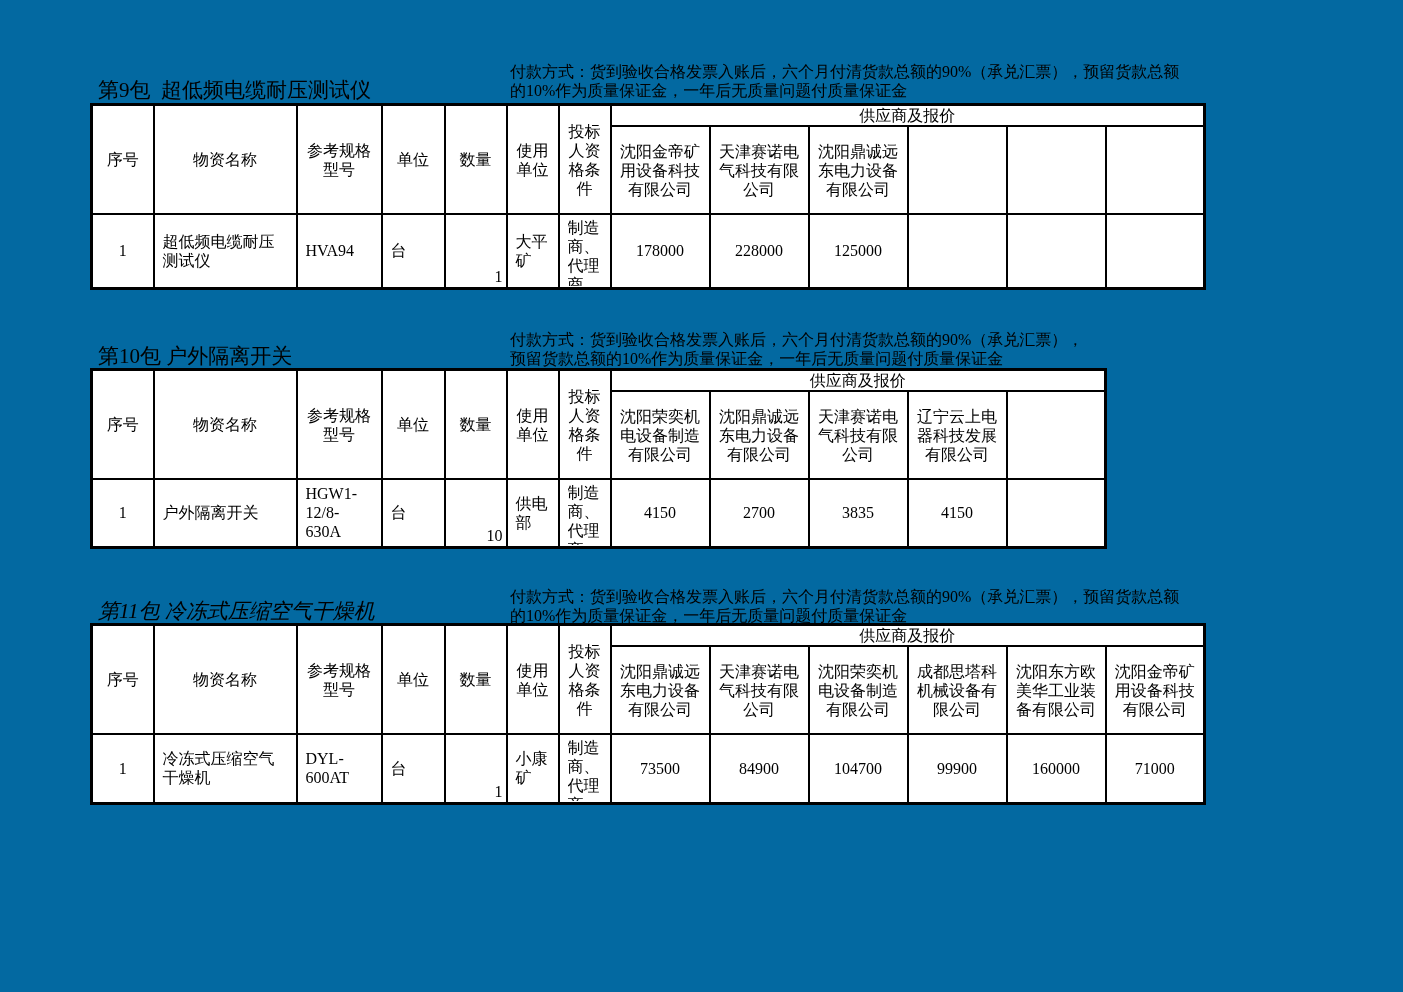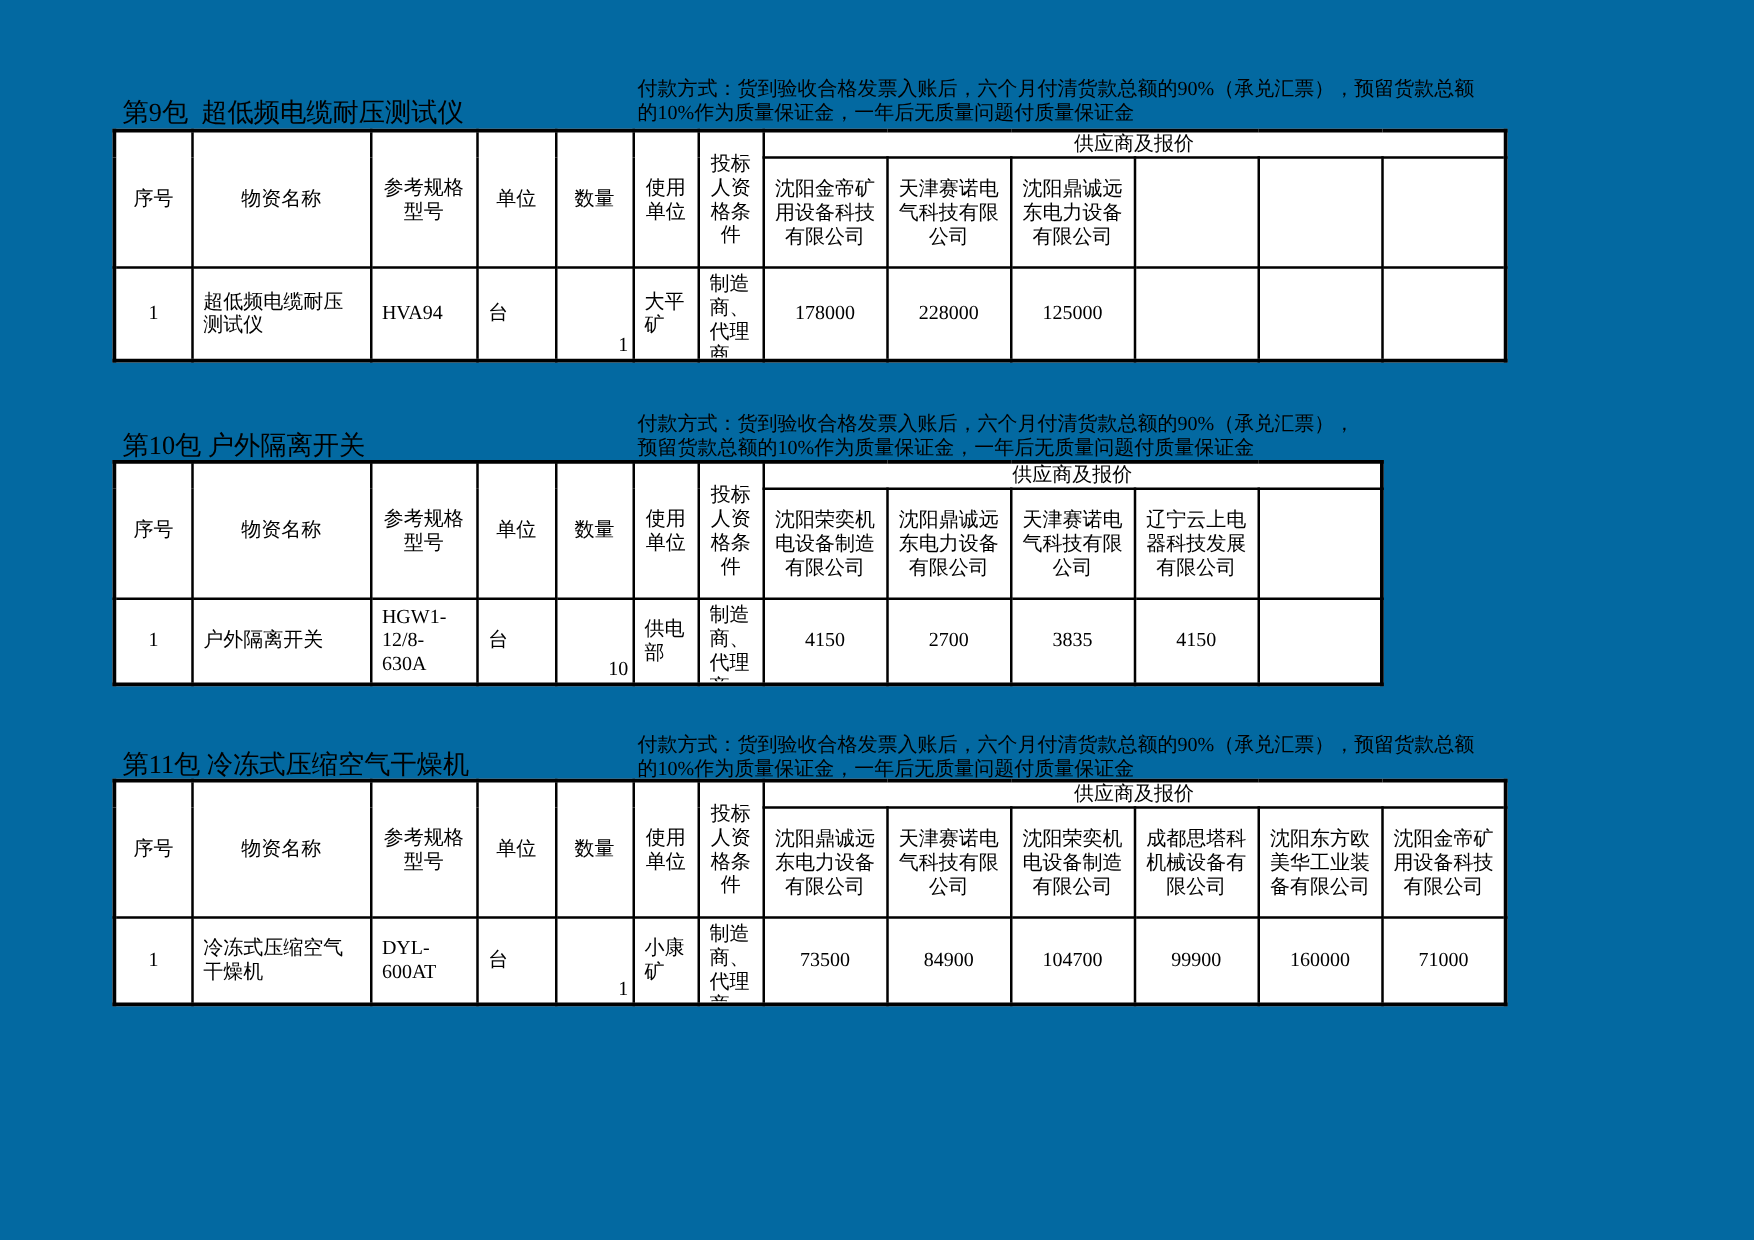--- a/index.html
+++ b/index.html
@@ -51,21 +51,21 @@
   td.al { text-align:left; }
   td.qty { text-align:right; vertical-align:bottom; padding:0 3px 1px 0; }
   td.bidder { vertical-align:top; text-align:left; }
   .clip { overflow:hidden; padding-top:3px; }
   .pkg1 .clip { height:71px; }
   .pkg2 .clip { height:65px; }
   .pkg3 .clip { height:66px; }
   
   .title1 { left:98px;  top:80px;  }
   .title2 { left:98px;  top:346px; }
-  .title3 { left:98px;  top:601px; }
+  .title3 { left:98px;  top:601px;font-style:italic; }
   .pay1   { left:510px; top:62px;  width:680px; }
   .pay2   { left:510px; top:330px; width:582px; }
   .pay3   { left:510px; top:587px; width:680px; }
   .pkg1   { left:90px;  top:103px; width:1113px; }
   .pkg2   { left:90px;  top:368px; width:1014px; }
   .pkg3   { left:90px;  top:623px; width:1113px; }
 </style>
 </head>
 <body>
 

